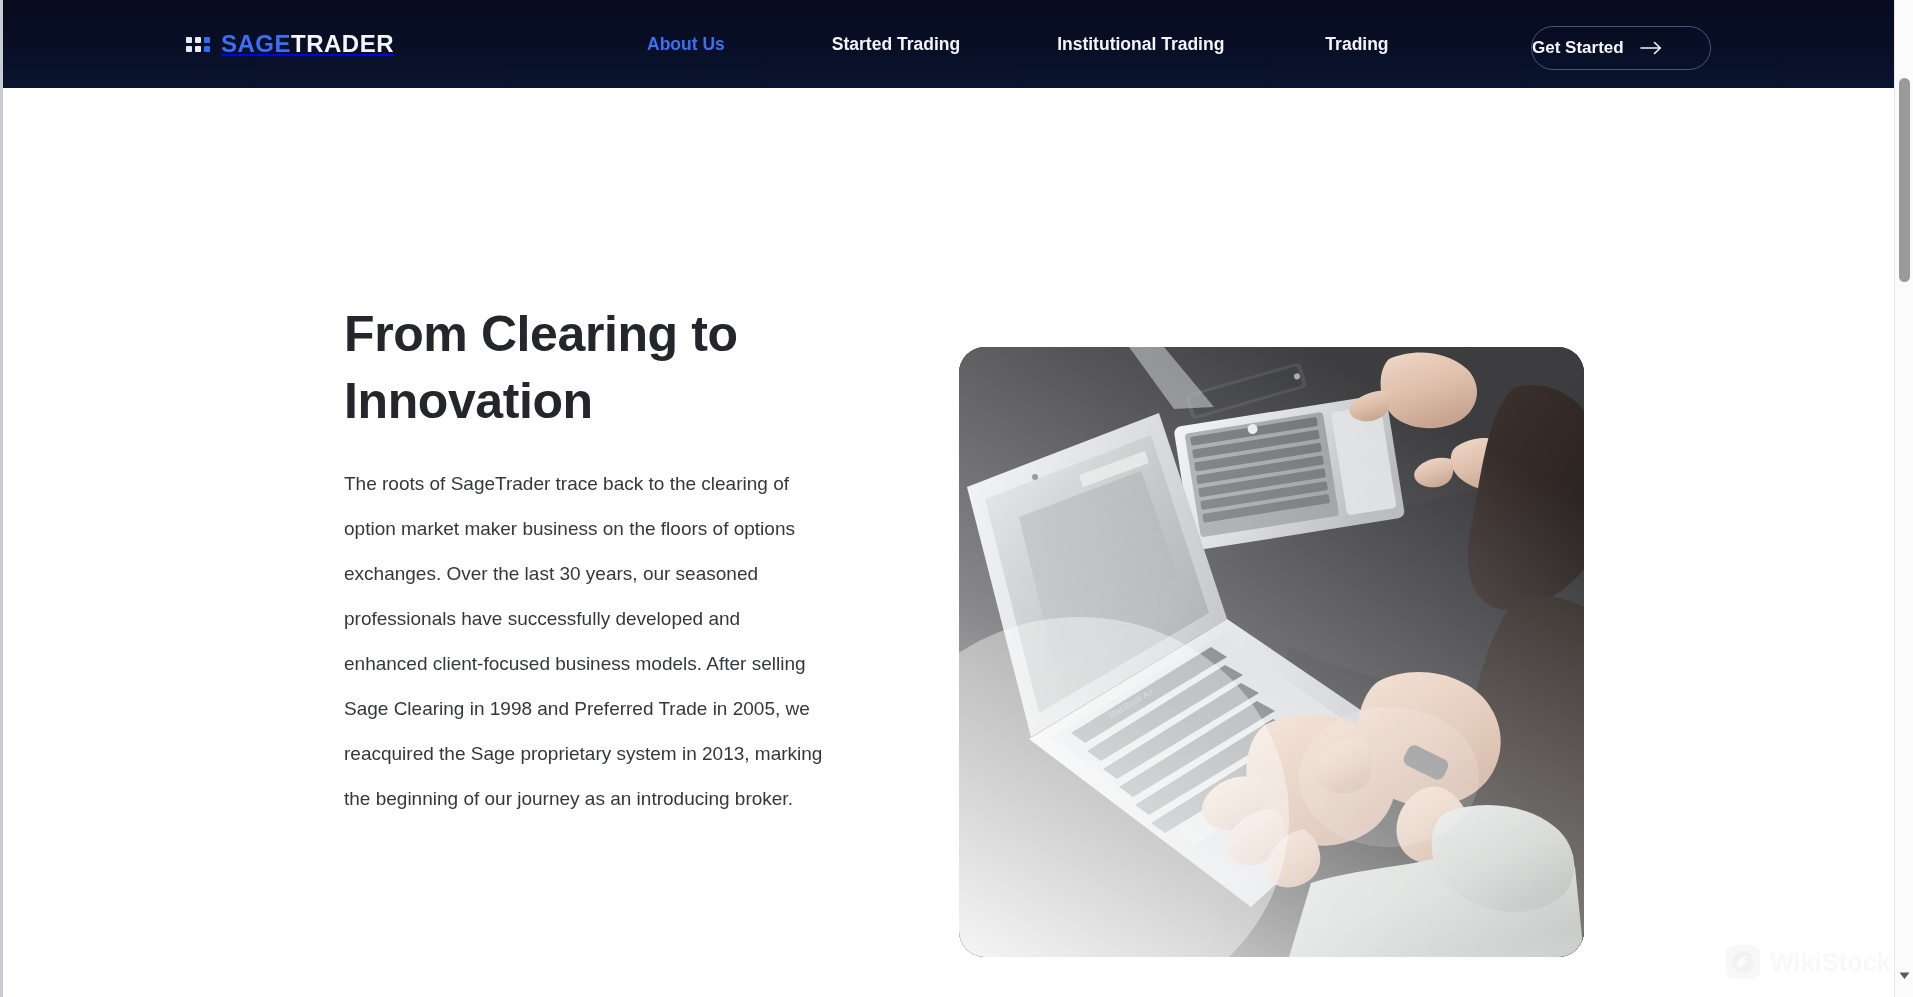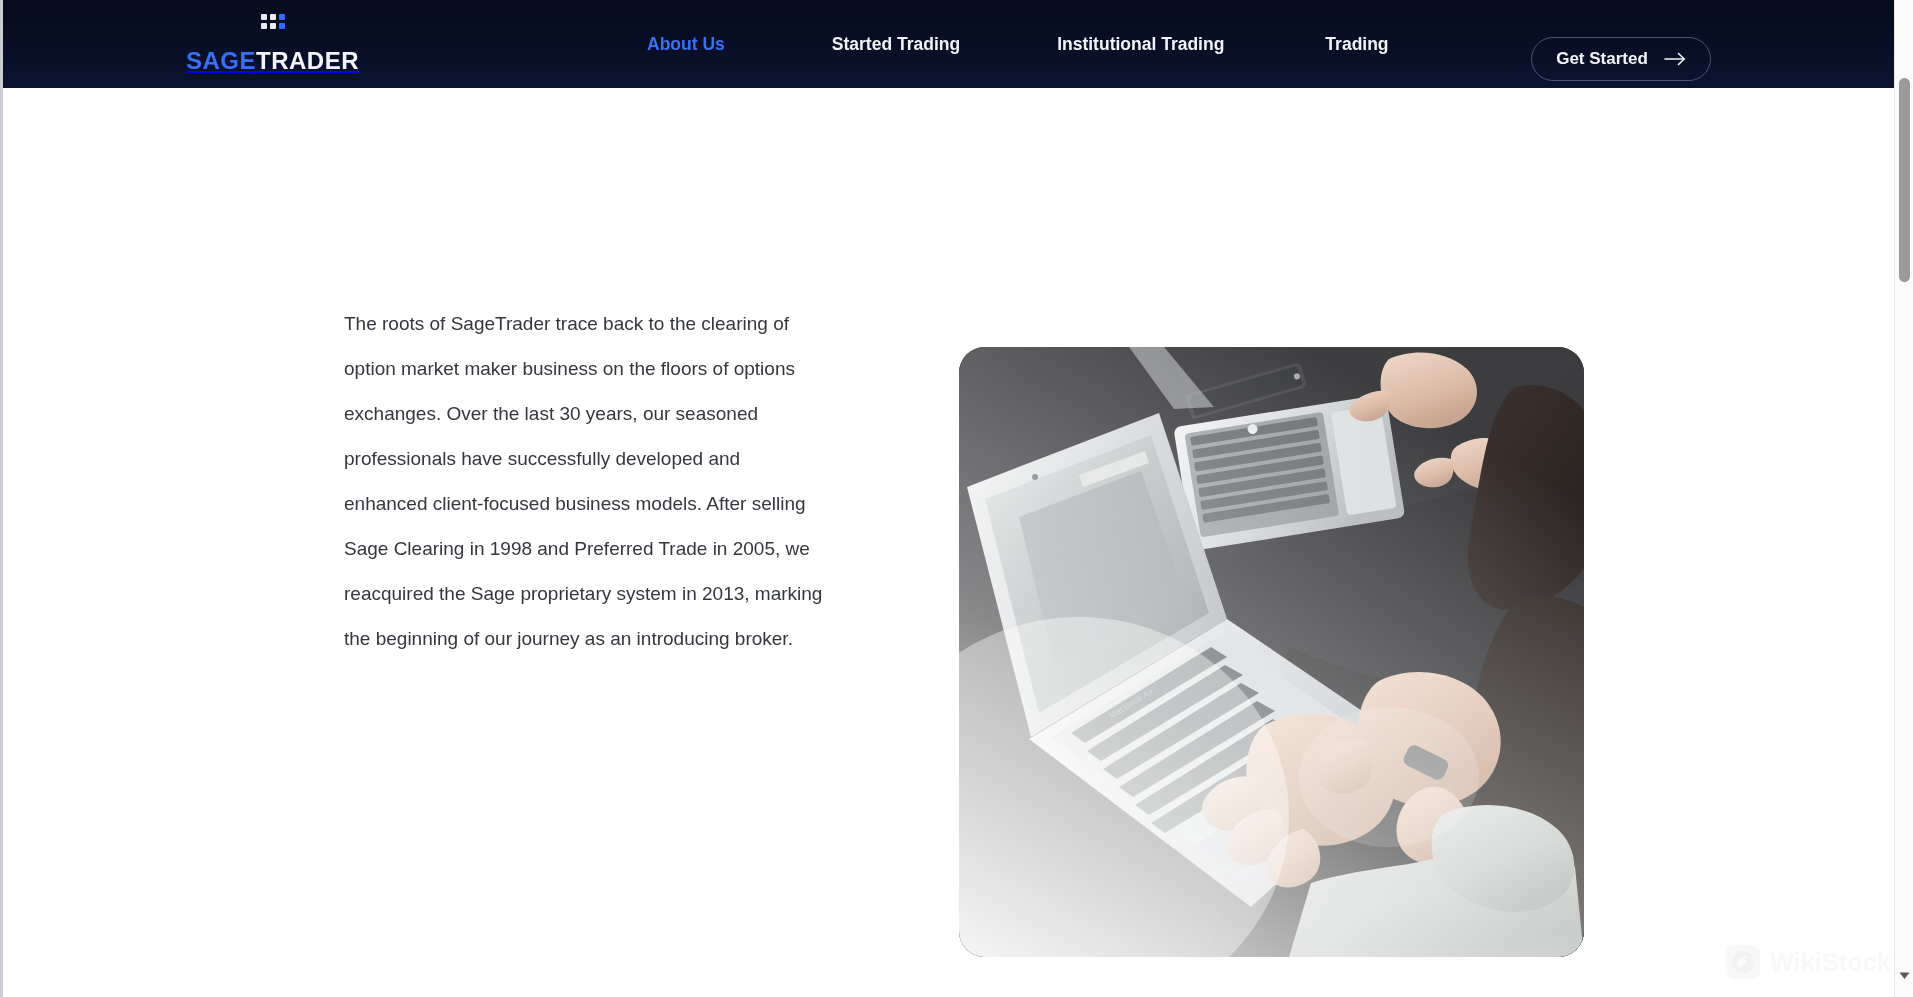--- a/index.html
+++ b/index.html
@@ -28,24 +28,23 @@
     width: 1894px;
     height: 88px;
     background: linear-gradient(180deg, #060b1e 0%, #080f26 55%, #0b1430 100%);
     display: flex;
     align-items: center;
   }
 
   .brand {
     display: flex;
     align-items: center;
-    gap: 18px;
+    gap: 11px;
     position: absolute;
     left: 183px;
-    flex-direction: column;
   }
 
   .brand-mark {
     display: grid;
     grid-template-columns: repeat(3, 6px);
     grid-template-rows: repeat(2, 6px);
     gap: 3px;
   }
   .brand-mark i { display: block; width: 6px; height: 6px; background: #e9ecf5; border-radius: 1px; }
   .brand-mark i.accent { background: #2f6bff; }
@@ -76,33 +75,32 @@
     cursor: pointer;
   }
   .nav-link.active { color: #3b6ff5; }
   .nav-gap-1 { width: 93px; }
   .nav-gap-2 { width: 83px; }
   .nav-gap-3 { width: 87px; }
 
   .cta-button {
     position: absolute;
     left: 1528px;
-    top: 37px;
+    top: 26px;
     width: 180px;
     height: 44px;
     border: 1.5px solid #4a5572;
     border-radius: 26px;
     background: transparent;
     color: #f4f6fa;
     font-family: "Liberation Sans", sans-serif;
     font-size: 17px;
     font-weight: 700;
     display: flex;
     align-items: center;
-    justify-content: center;
     gap: 16px;
     cursor: pointer;
   }
   .cta-button .arrow { display: flex; align-items: center; }
 
   
   .history-section {
     position: absolute;
     top: 88px; left: 0;
     width: 1894px;
@@ -244,20 +242,21 @@
           <path d="M1 7H20" stroke="#f4f6fa" stroke-width="1.6" stroke-linecap="round"></path>
           <path d="M14.5 1.5L20.2 7L14.5 12.5" stroke="#f4f6fa" stroke-width="1.6" stroke-linecap="round" stroke-linejoin="round"></path>
         </svg>
       </span>
     </button>
   </header>
 
   <section class="history-section">
 
     <div class="text-col">
+      <h1 class="headline">From Clearing to Innovation</h1>
       <p class="body-copy">The roots of SageTrader trace back to the clearing of option market maker business on the floors of options exchanges. Over the last 30 years, our seasoned professionals have successfully developed and enhanced client-focused business models. After selling Sage Clearing in 1998 and Preferred Trade in 2005, we reacquired the Sage proprietary system in 2013, marking the beginning of our journey as an introducing broker.</p>
     </div>
 
     <div class="photo-frame">
       <svg viewBox="0 0 625 610" preserveAspectRatio="xMidYMid slice">
         <defs>
           <linearGradient id="tableG" x1="0" y1="0" x2="1" y2="1">
             <stop offset="0%" stop-color="#46464a"></stop>
             <stop offset="45%" stop-color="#3a3a3d"></stop>
             <stop offset="100%" stop-color="#2e2e31"></stop>

